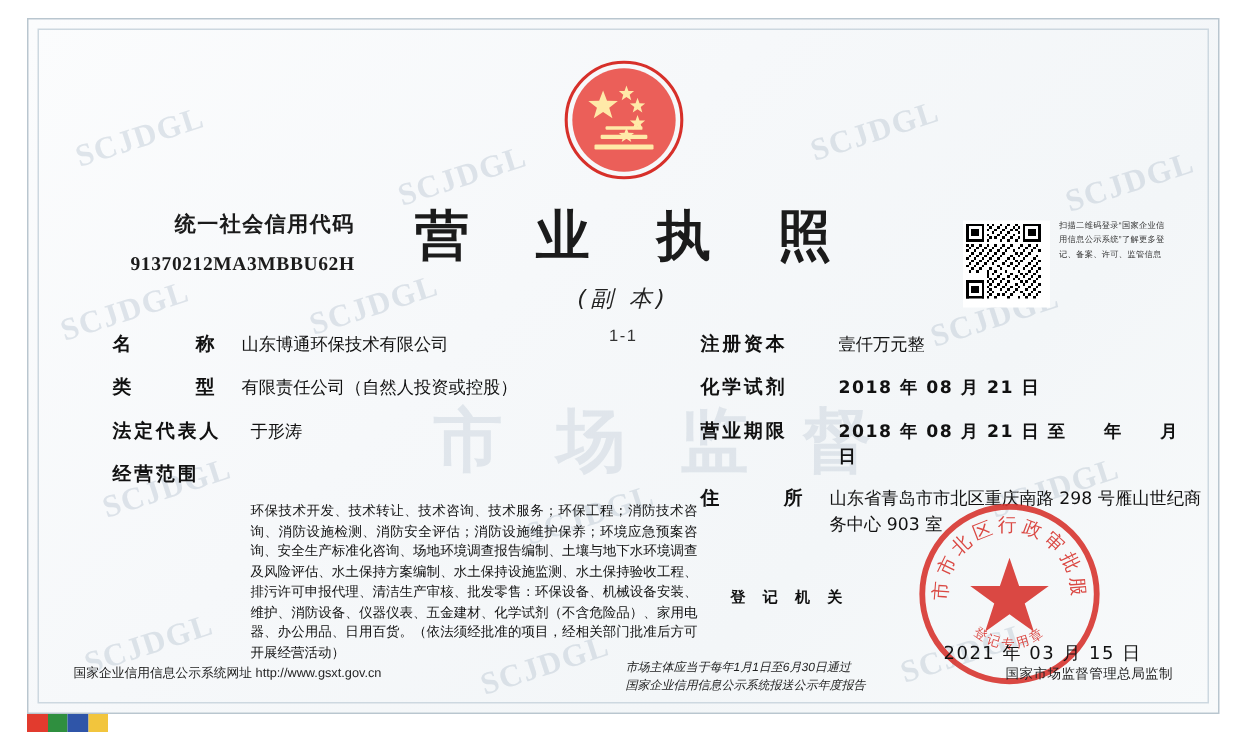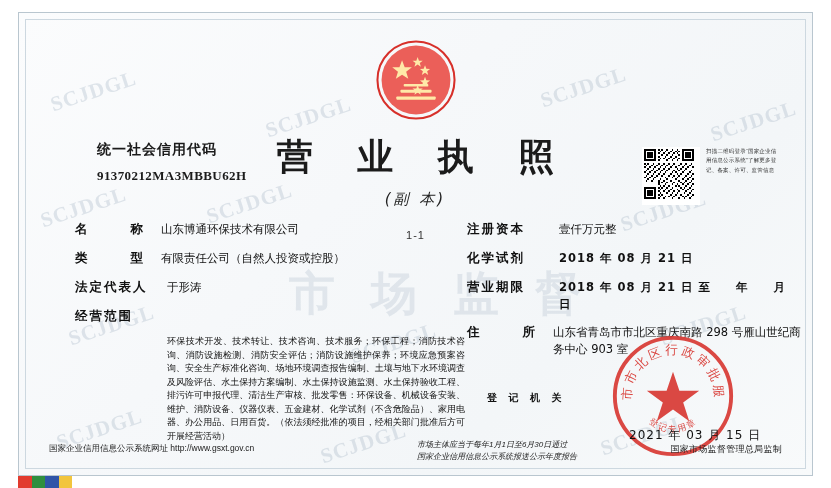--- a/index.html
+++ b/index.html
@@ -93,32 +93,32 @@
   }
   .title-sub {
     margin-top: 8px;
     font-family: "DejaVu Sans", sans-serif;
     font-size: 15px;
     color: #222;
     letter-spacing: 3px;
     font-style: italic;
   }
   .title-num {
-    margin-top: 20px;
+    margin-top: 9px;
     font-size: 11px;
     color: #333;
     letter-spacing: 1px;
   }
 
   
   .credit {
     position: absolute;
-    left: 78px;
+    left: 68px;
     top: 128px;
-    text-align: left;
+    text-align: right;
   }
   .credit-label {
     font-family: "DejaVu Sans", sans-serif;
     font-size: 14px;
     font-weight: bold;
     letter-spacing: 1px;
     color: #1b1b1b;
   }
   .credit-value {
     margin-top: 9px;

